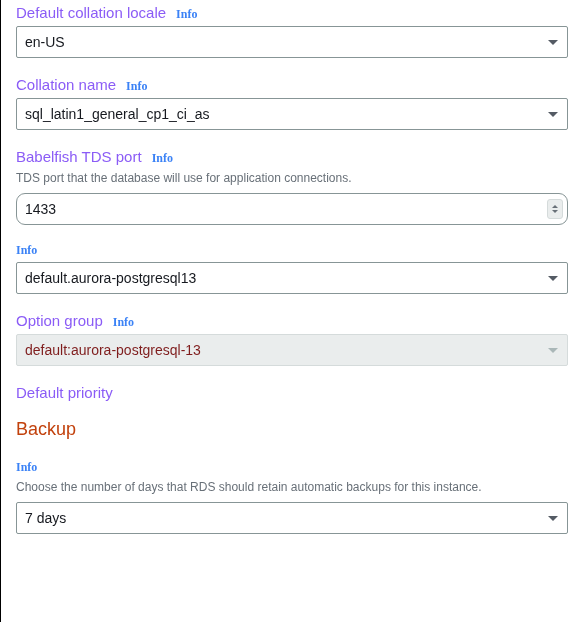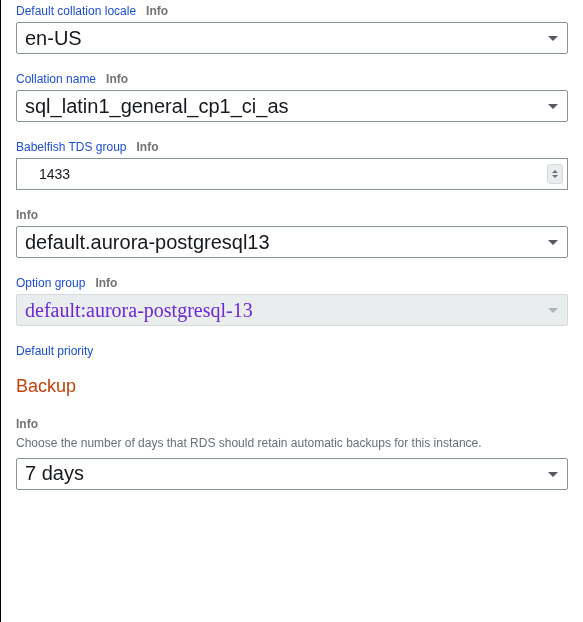--- a/index.html
+++ b/index.html
@@ -20,77 +20,77 @@
     .form-group {
       margin-bottom: 18px;
     }
     .label-row {
       display: flex;
       align-items: baseline;
       gap: 10px;
       margin-bottom: 4px;
     }
     .label-text {
-      font-size: 12px;
-      color: #1d4ed8;
+      font-size: 15px;
+      color: #8b5cf6;
       font-weight: 400;
     }
     .info-link {
       font-size: 12px;
-      color: #737373;
+      color: #3b82f6;
       font-weight: 700;
       cursor: pointer;
+      font-family: Liberation Serif, serif;
     }
     .helper-text {
       font-size: 12px;
       color: #687078;
       margin-bottom: 6px;
       line-height: 1.4;
     }
     .select-wrap {
       position: relative;
       width: 100%;
     }
     .select-control {
       width: 100%;
       height: 32px;
       border: 1px solid #879596;
       border-radius: 2px;
       background: #fff;
       padding: 0 30px 0 8px;
-      font-size: 20px;
+      font-size: 14px;
       color: #16191f;
       display: flex;
       align-items: center;
       cursor: pointer;
     }
     .select-control.disabled {
       background: #eaeded;
-      color: #6d28d9;
+      color: #7f1d1d;
       border-color: #d5dbdb;
       cursor: default;
-      font-family: Liberation Serif, serif;
     }
     .caret-down {
       position: absolute;
       right: 9px;
       top: 50%;
       transform: translateY(-50%);
       pointer-events: none;
     }
     .caret-down.disabled svg path {
       fill: #aab7b8;
     }
     .number-input {
       width: 100%;
       height: 32px;
       border: 1px solid #879596;
-      border-radius: 0;
+      border-radius: 9px;
       background: #fff;
-      padding: 0 28px 0 22px;
+      padding: 0 28px 0 8px;
       font-size: 14px;
       color: #16191f;
       position: relative;
     }
     .number-wrap {
       position: relative;
     }
     .spinner {
       position: absolute;
       right: 5px;
@@ -155,23 +155,24 @@
     <span class="caret-down">
       <svg width="12" height="8" viewBox="0 0 12 8">
           <path d="M1 1 L6 6 L11 1 Z" fill="#545b64"></path>
         </svg>
     </span>
   </div>
 </div>
 
 <div class="form-group">
   <div class="label-row">
-    <span class="label-text">Babelfish TDS group</span>
-    <span class="info-link">Info</span>
-  </div>
+    <span class="label-text">Babelfish TDS port</span>
+    <span class="info-link">Info</span>
+  </div>
+  <div class="helper-text">TDS port that the database will use for application connections.</div>
   <div class="number-wrap">
     <input type="text" class="number-input" value="1433" style="">
     <div class="spinner">
       <div class="arr up"></div>
       <div class="arr down"></div>
     </div>
   </div>
 </div>
 
 <div class="form-group">

